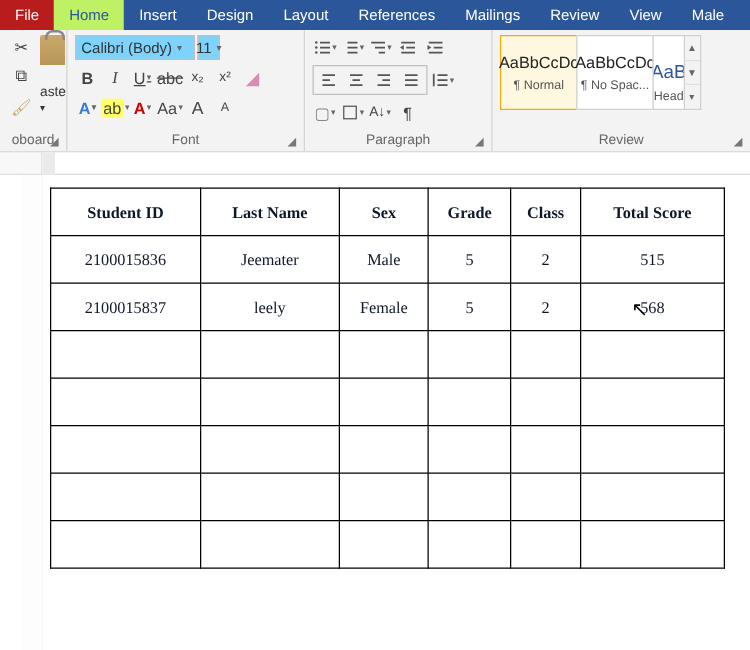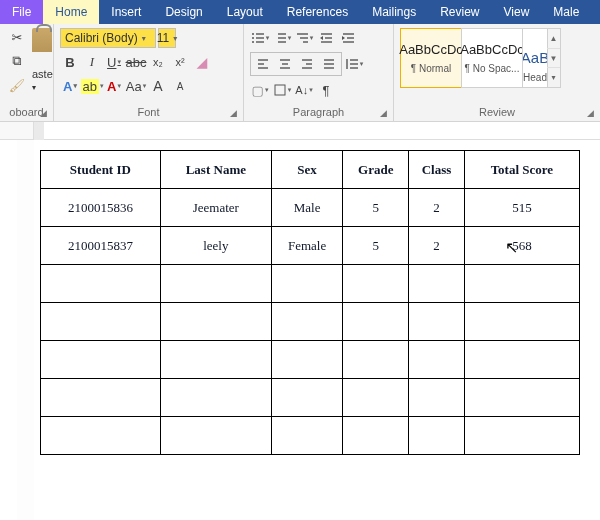--- a/index.html
+++ b/index.html
@@ -1,39 +1,39 @@
 <!DOCTYPE html>
 <html><head>
 <meta charset="utf-8">
 <style>
   * { box-sizing: border-box; margin: 0; padding: 0; }
   body { font-family: "Segoe UI", Tahoma, sans-serif; font-size: 12px; background: #fff; width: 600px; height: 520px; overflow: hidden; position: relative; }
   
   .menubar { background: #2b579a; color: #fff; display: flex; height: 24px; align-items: stretch; }
   .menubar .tab { padding: 4px 12px; cursor: pointer; font-size: 12px; display: flex; align-items: center; }
-  .menubar .tab.active { background: #fef9c3; color: #2b579a; }
-  .menubar .tab.file { background: #8b5cf6; text-align: center; }
+  .menubar .tab.active { background: #bef264; color: #2b579a; }
+  .menubar .tab.file { background: #b91c1c; text-align: center; }
   .menubar .lightbulb { margin-left: auto; padding: 4px 6px; font-size: 14px; }
   
   .ribbon { background: #f3f3f3; border-bottom: 1px solid #d4d4d4; display: flex; height: 98px; }
   .group { border-right: 1px solid #d4d4d4; padding: 2px 6px 0 6px; display: flex; flex-direction: column; position: relative; }
   .group-body { flex: 1; display: flex; }
   .group-label { text-align: center; font-size: 11px; color: #666; padding: 2px 0 3px 0; position: relative; }
   .group-label .launcher { position: absolute; right: 0; bottom: 3px; font-size: 9px; color: #777; cursor: pointer; }
   
   .clip-col { display: flex; flex-direction: column; align-items: center; gap: 16px; padding-top: 2px; }
   .clip-icon { width: 20px; height: 24px; background: linear-gradient(#c9a86a,#b8965a); border-radius: 2px 2px 0 0; position: relative; }
   .clip-icon::before { content:""; position:absolute; top:-4px; left:4px; width:12px; height:6px; border:2px solid #888; border-bottom:none; border-radius:6px 6px 0 0; }
   .small-stack { display: flex; flex-direction: column; gap: 2px; margin-left: 4px; }
   .small-btn { width: 22px; height: 22px; display:flex; align-items:center; justify-content:center; cursor:pointer; font-size:13px; color:#444; }
   .brush { color:#c9a86a; }
   
   .font-col { display:flex; flex-direction:column; gap:4px; padding-top:2px; }
   .row { display:flex; align-items:center; gap:2px; }
-  .combo { background:#fde047; border:1px solid #c0c0c0; height:20px; display:flex; align-items:center; padding:0 4px; font-size:12px; color:#333; }
+  .combo { background:#7dd3fc; border:1px solid #c0c0c0; height:20px; display:flex; align-items:center; padding:0 4px; font-size:12px; color:#333; }
   .combo .arrow { margin-left:4px; font-size:8px; color:#666; }
   .fontname { width:96px; }
   .fontsize { width:18px; justify-content:center; }
   .ico { width:20px; height:20px; display:flex; align-items:center; justify-content:center; cursor:pointer; color:#444; font-size:13px; }
   .ico.split::after { content:"▾"; font-size:7px; margin-left:1px; color:#666; }
   .bold { font-weight:bold; }
   .italic { font-style:italic; font-family:Georgia,serif; }
   .underline { text-decoration:underline; }
   .strike { text-decoration:line-through; }
   .sub { font-size:11px; }

